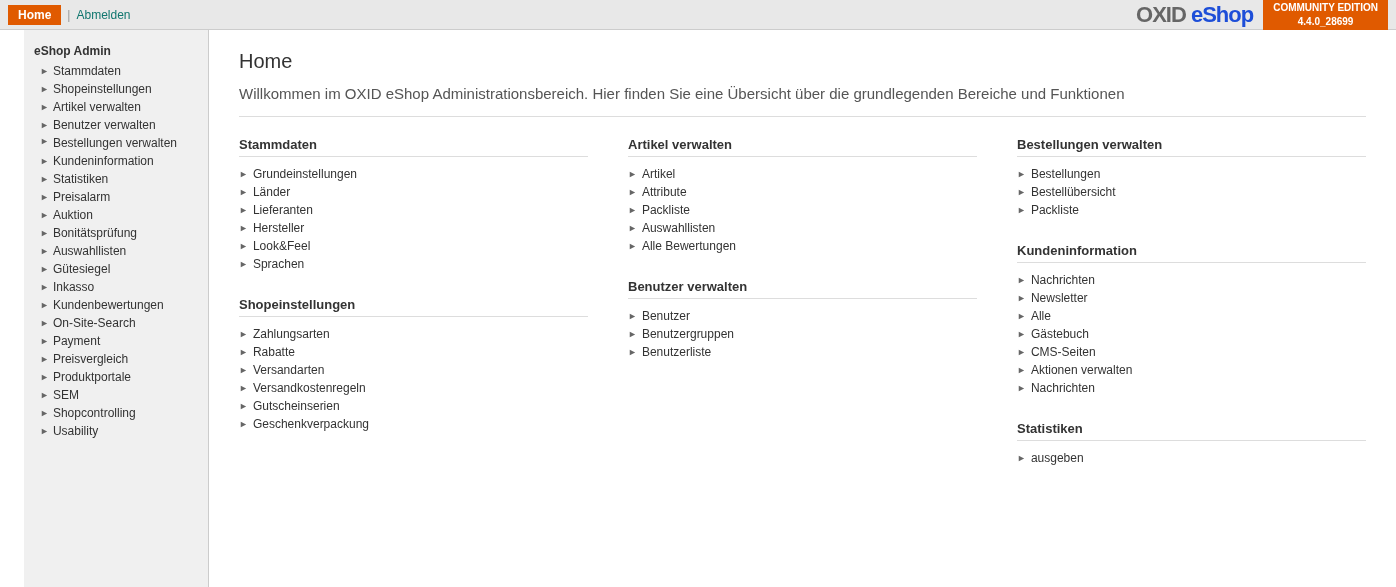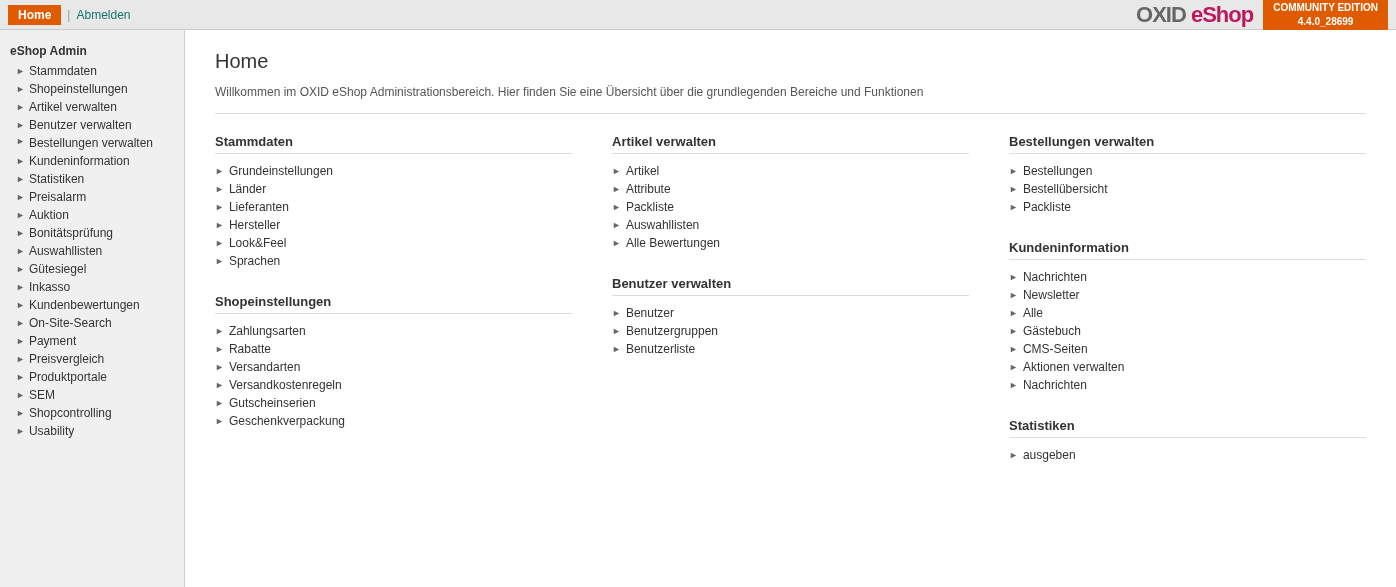--- a/index.html
+++ b/index.html
@@ -38,37 +38,38 @@
       align-items: center;
       gap: 0;
     }
     #oxid-logo {
       font-size: 22px;
       font-weight: bold;
       color: #666;
       letter-spacing: -1px;
     }
     #oxid-logo span.eshop {
-      color: #be185d;
+      color: #1d4ed8;
     }
     #edition-badge {
       background: #e05a00;
       color: #fff;
       font-size: 10px;
       font-weight: bold;
       text-align: center;
       padding: 4px 10px;
       line-height: 1.4;
       margin-left: 10px;
     }
 
     
     #main-layout {
       display: flex;
       height: calc(100vh - 30px);
+      padding-left: 24px;
     }
 
     
     #sidebar {
       width: 185px;
       min-width: 185px;
       background: #f0f0f0;
       border-right: 1px solid #ccc;
       overflow-y: auto;
       padding: 8px 0;
@@ -102,21 +103,21 @@
       padding: 20px 30px;
       background: #fff;
     }
     #content h1 {
       font-size: 20px;
       font-weight: normal;
       color: #333;
       margin-bottom: 12px;
     }
     #content .intro-text {
-      font-size: 12px;
+      font-size: 15px;
       color: #555;
       margin-bottom: 20px;
       border-bottom: 1px solid #ddd;
       padding-bottom: 14px;
     }
 
     
     .home-grid {
       display: grid;
       grid-template-columns: 1fr 1fr 1fr;

